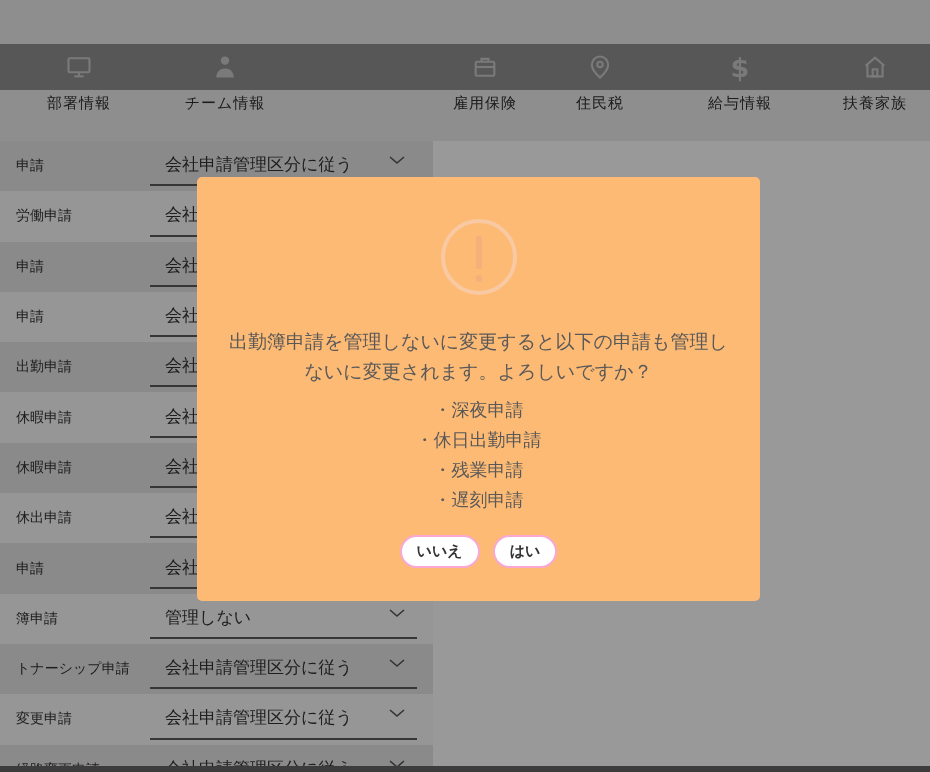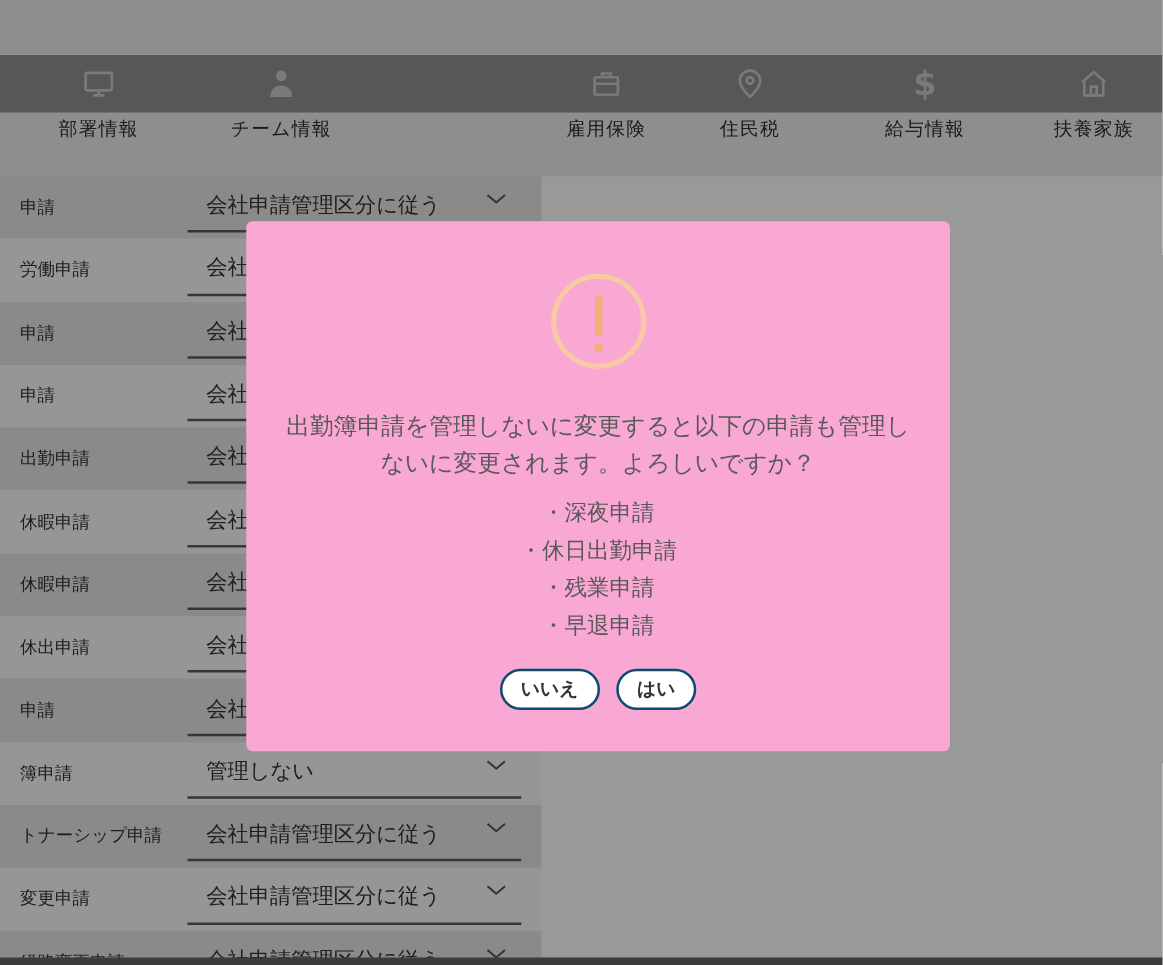--- a/index.html
+++ b/index.html
@@ -37,40 +37,40 @@
   .chevron { position:absolute; right:10px; top:40%; transform:translateY(-50%); }
 
   .bottom-bar { position:absolute; left:0; bottom:0; width:930px; height:6px; background:#646464; z-index:5; }
 
   
   .overlay { position:absolute; inset:0; background:rgba(0,0,0,0.40); z-index:10; }
 
   
   .dialog {
     position:absolute; left:197px; top:177px; width:563px; height:424px;
-    background:#f9a8d4; border-radius:5px; z-index:20;
+    background:#fdba74; border-radius:5px; z-index:20;
     font-family:"Liberation Sans","DejaVu Sans",sans-serif;
     text-align:center;
   }
   .warn-icon {
     width:76px; height:76px; margin:42px auto 0;
     border:4px solid #f8c9a2; border-radius:50%;
     position:relative;
   }
   .warn-bar { position:absolute; left:50%; top:13px; transform:translateX(-50%); width:6px; height:33px; background:#f3b07a; border-radius:2px; }
   .warn-dot { position:absolute; left:50%; bottom:9px; transform:translateX(-50%); width:7px; height:7px; background:#f3b07a; border-radius:50%; }
   .dlg-message {
     width:516px; margin:32px auto 0;
     font-size:19px; line-height:30px; color:#595959;
   }
   .dlg-list { margin-top:8px; }
   .dlg-list-item { font-size:18px; line-height:30px; color:#595959; }
   .dlg-buttons { margin-top:20px; display:flex; justify-content:center; gap:13px; }
   .dlg-btn {
-    background:#fff; border:2px solid #0c4a6e; border-radius:17px;
+    background:#fff; border:2px solid #f9a8d4; border-radius:17px;
     padding:5px 15px; font-size:15px; font-weight:bold; color:#333;
     font-family:"Liberation Sans","DejaVu Sans",sans-serif; cursor:pointer;
     min-width:50px;
   }
 </style>
 </head>
 <body>
 
 <div class="page">
 
@@ -296,20 +296,20 @@
     <div class="warn-bar"></div>
     <div class="warn-dot"></div>
   </div>
 
   <div class="dlg-message">出勤簿申請を管理しないに変更すると以下の申請も管理しないに変更されます。よろしいですか？</div>
 
   <div class="dlg-list">
     <div class="dlg-list-item">・深夜申請</div>
     <div class="dlg-list-item">・休日出勤申請</div>
     <div class="dlg-list-item">・残業申請</div>
-    <div class="dlg-list-item">・早退申請</div>
+    <div class="dlg-list-item">・遅刻申請</div>
   </div>
 
   <div class="dlg-buttons">
     <button class="dlg-btn">いいえ</button>
     <button class="dlg-btn">はい</button>
   </div>
 </div>
 
 </body></html>

